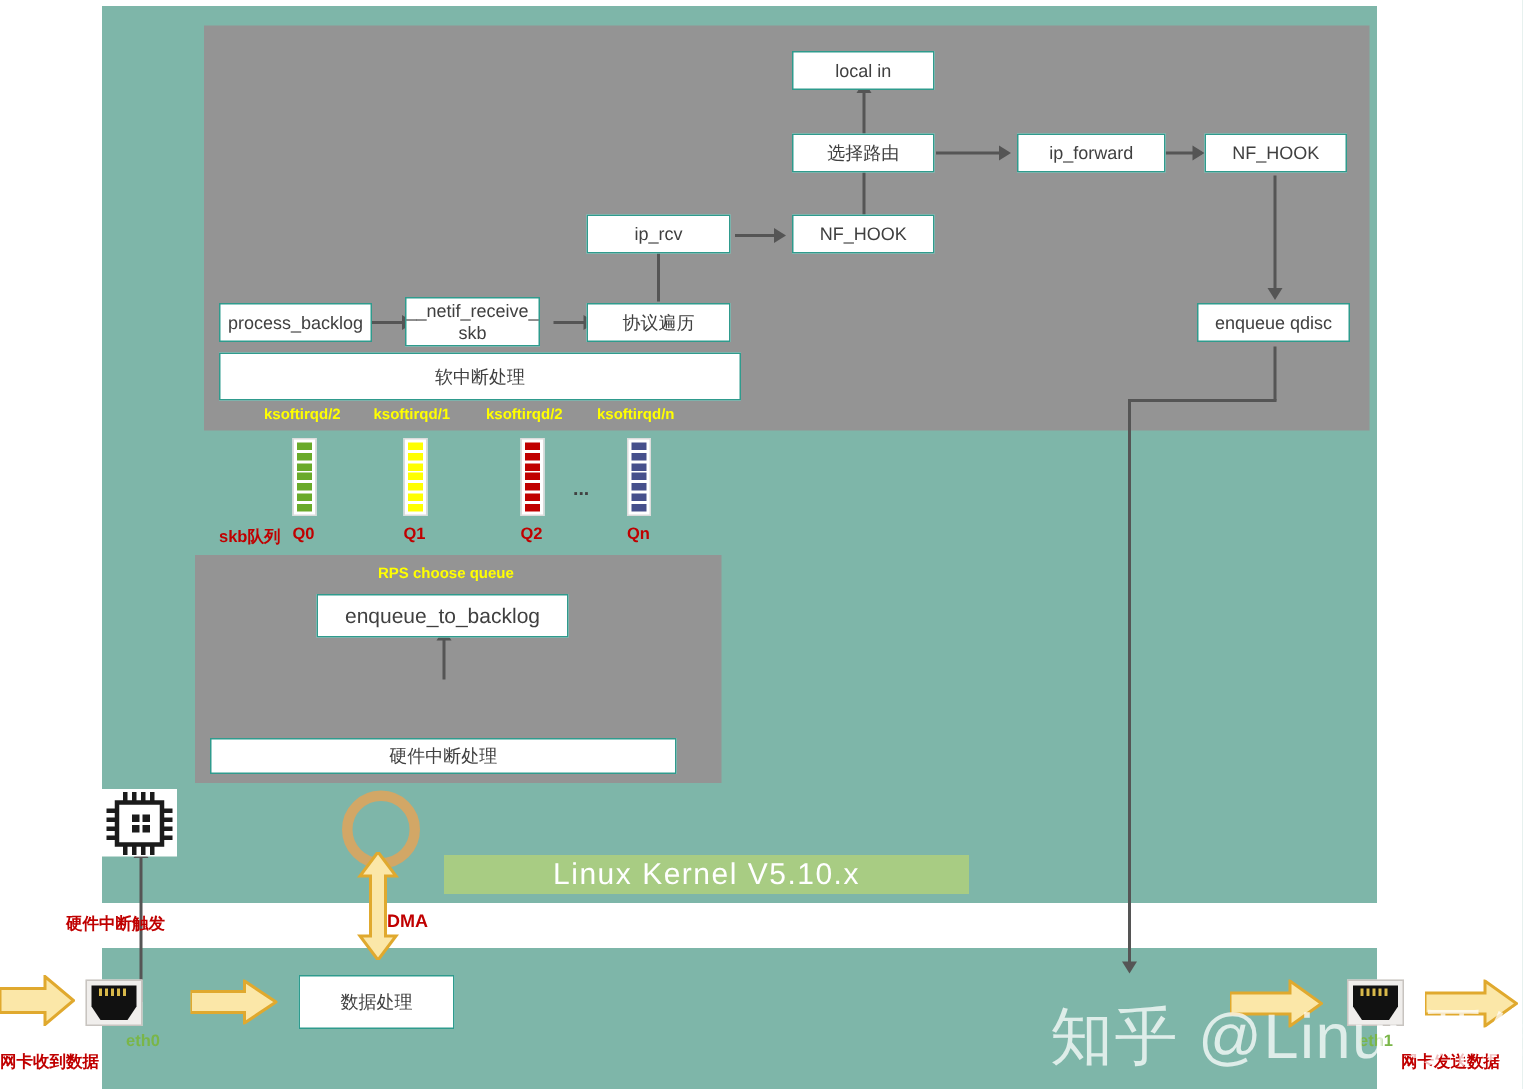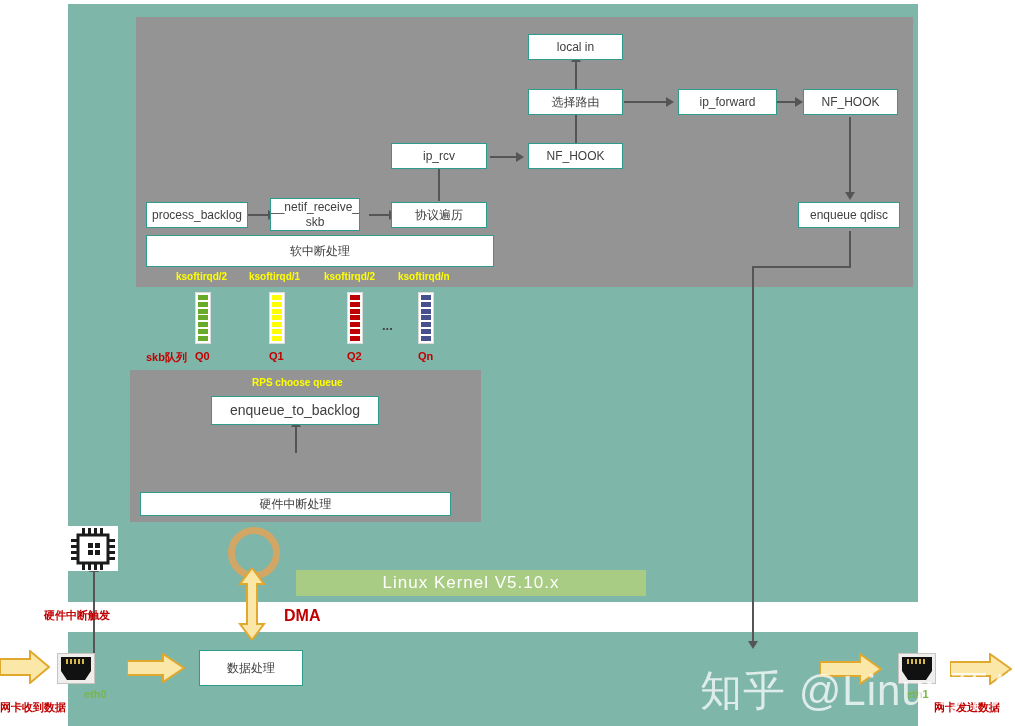--- a/index.html
+++ b/index.html
@@ -7,21 +7,21 @@
   #stage{position:relative;width:1015px;height:726px;overflow:hidden;background:#ffffff;}
 
   
   .teal-upper{position:absolute;left:68px;top:4px;width:850px;height:598px;background:#7eb6a9;}
   .teal-lower{position:absolute;left:68px;top:632px;width:850px;height:94px;background:#7eb6a9;}
   .gray-top{position:absolute;left:136px;top:17px;width:777px;height:270px;background:#949494;}
   .gray-rps{position:absolute;left:130px;top:370px;width:351px;height:152px;background:#949494;}
 
   .banner{position:absolute;background:#a8cc83;color:#ffffff;display:flex;align-items:center;
           justify-content:center;letter-spacing:1px;}
-  .banner-kernel{left:296px;top:570px;width:350px;height:26px;font-size:17px;}
+  .banner-kernel{left:296px;top:570px;width:350px;height:26px;font-size:20px;}
   .banner-nic{left:296px;top:694px;width:350px;height:28px;font-size:19px;}
 
   
   .box{position:absolute;background:#ffffff;border:1.6px solid #2f9b8d;
        display:flex;align-items:center;justify-content:center;text-align:center;
        color:#404040;font-size:12px;line-height:1.25;box-sizing:border-box;padding:2px 0;}
 
   
   .ln{position:absolute;background:#555555;}
   .lnh{height:1.6px;}
@@ -195,21 +195,21 @@
       </g>
     </svg>
   </div>
 
   <div class="ring" style="left:228px;top:527px;width:38px;height:38px;"></div>
   <div style="position:absolute;left:234px;top:568px;width:36px;height:72px;">
     <svg width="36" height="72" viewBox="0 0 36 72">
       <polygon points="18,0 30,16 23,16 23,56 30,56 18,72 6,56 13,56 13,16 6,16" fill="#fbe7a8" stroke="#e0a92e" stroke-width="2"></polygon>
     </svg>
   </div>
-  <div class="lbl lbl-red" style="left:284px;top:607px;font-size:16px;">DMA</div>
+  <div class="lbl lbl-red" style="left:258px;top:607px;font-size:12px;">DMA</div>
 
   <div class="lbl lbl-red" style="left:44px;top:608px;">硬件中断触发</div>
 
   <div class="bigarrow" style="left:0px;top:650px;width:50px;height:34px;">
     <svg width="50" height="34" viewBox="0 0 50 34">
       <polygon points="0,9 30,9 30,1 49,17 30,33 30,25 0,25" fill="#fbe7a8" stroke="#e0a92e" stroke-width="2"></polygon>
     </svg>
   </div>
 
   <div class="rj45" style="left:57px;top:653px;width:38px;height:31px;">

